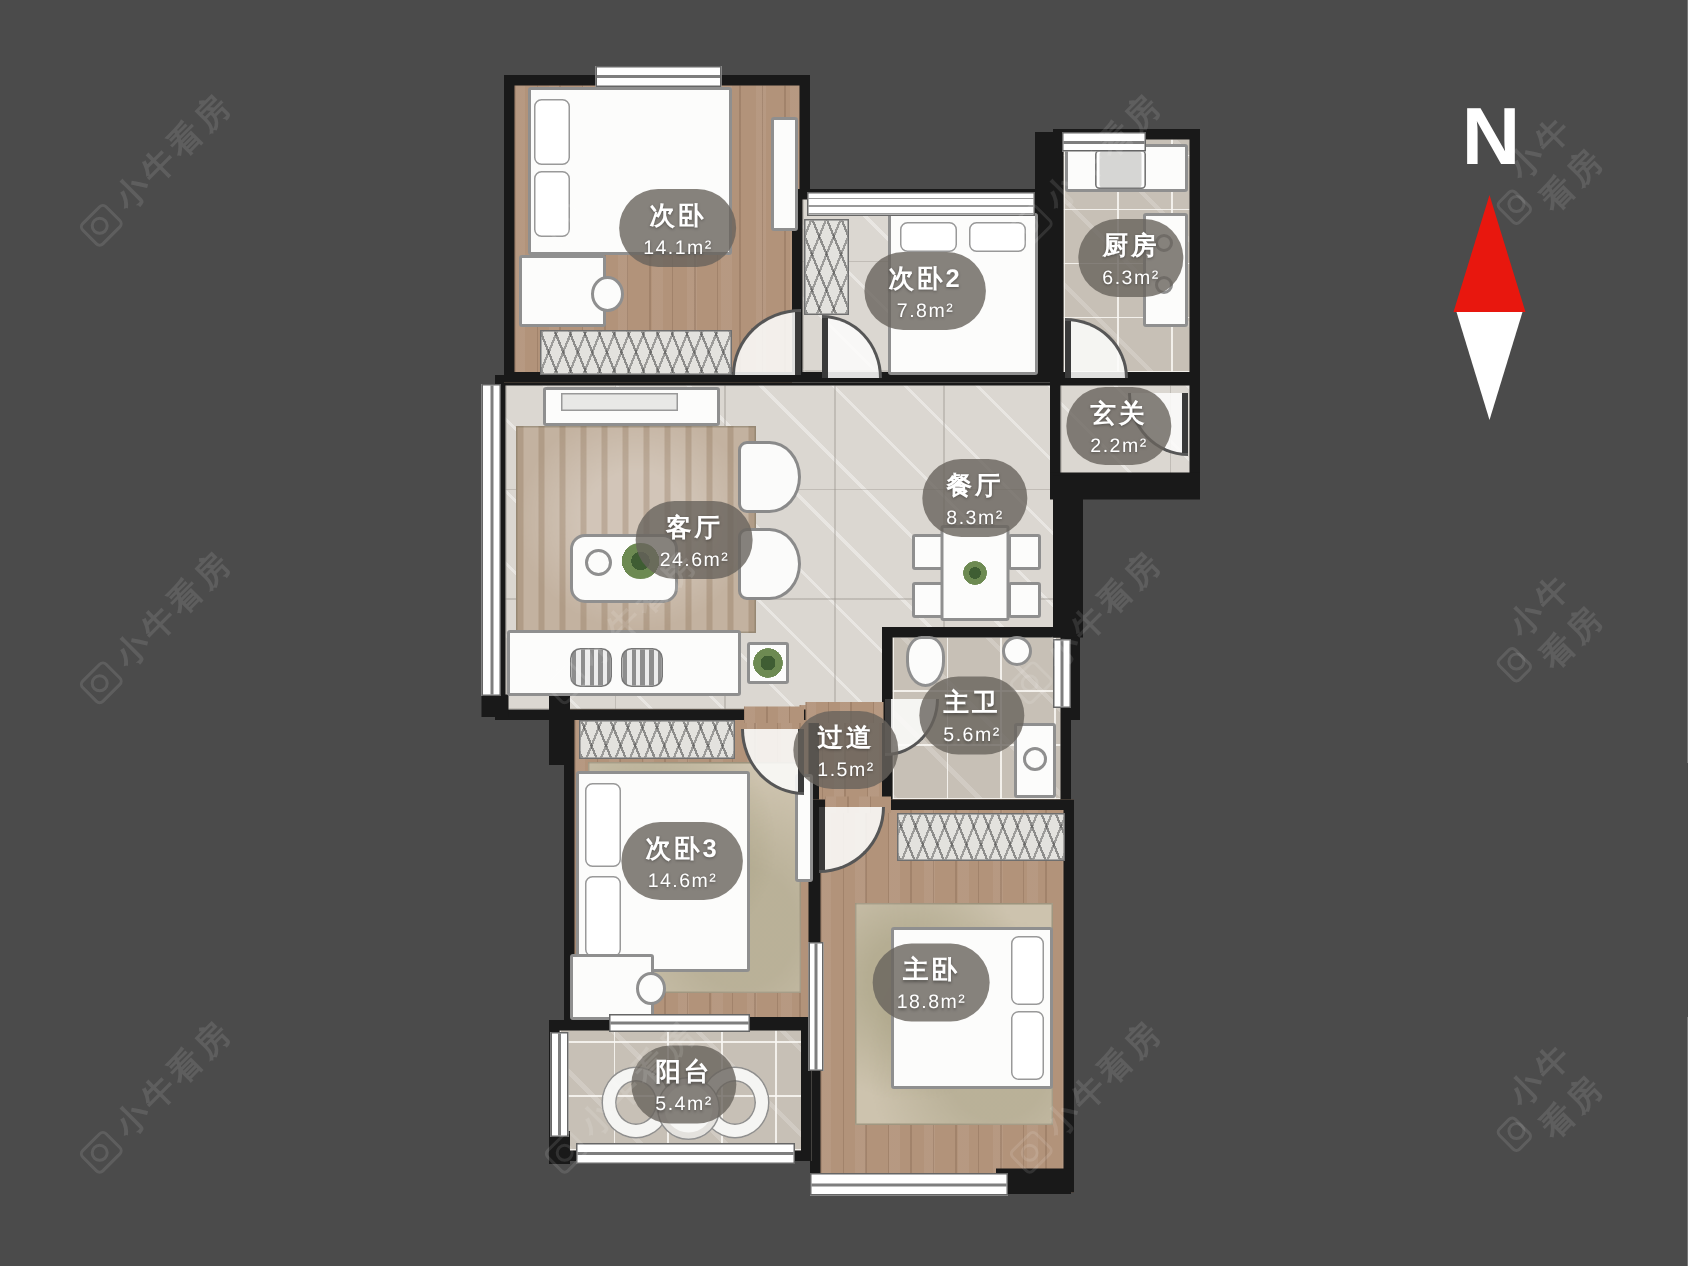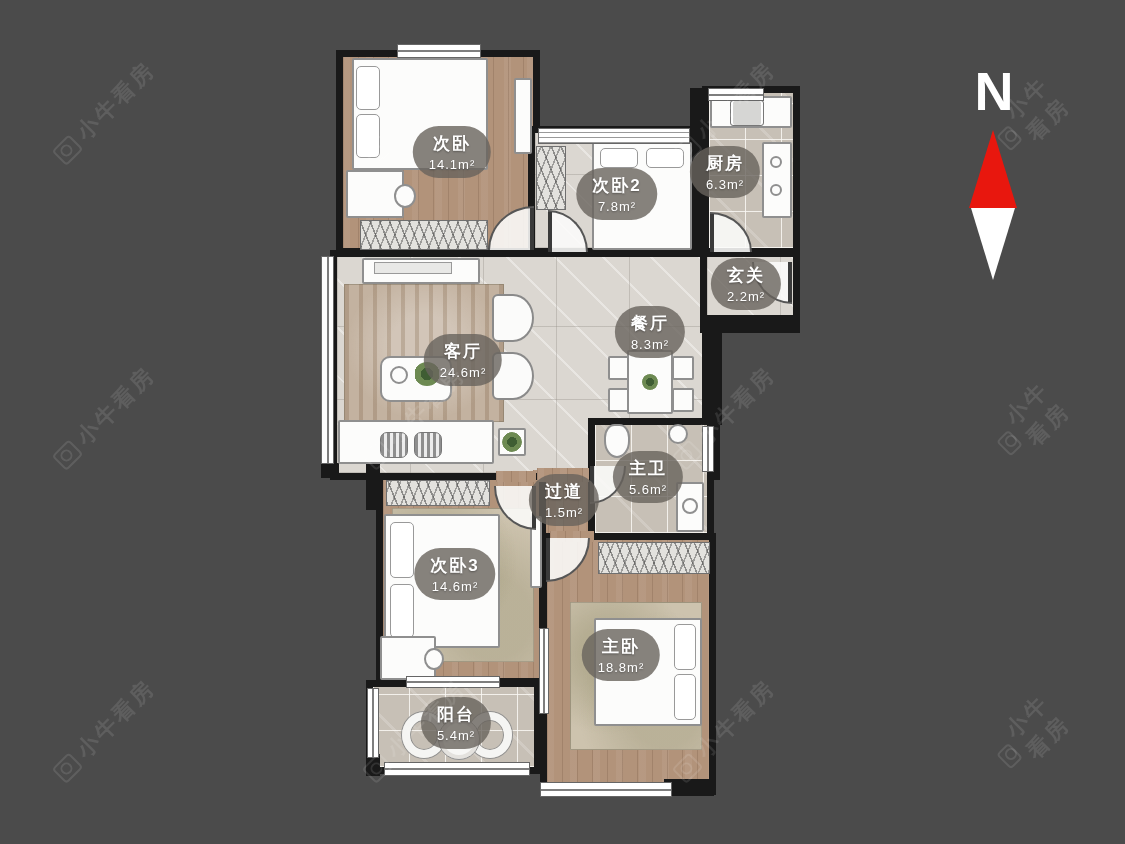--- a/index.html
+++ b/index.html
@@ -206,21 +206,21 @@
     <div class="door br leaf-left" style="left:546px;top:538px;width:44px;height:44px;"></div>
 
     <div class="room-label" style="left:452px;top:152px;">
       <div class="rl-name">次卧</div>
       <div class="rl-area">14.1m²</div>
     </div>
     <div class="room-label" style="left:617px;top:194px;">
       <div class="rl-name">次卧2</div>
       <div class="rl-area">7.8m²</div>
     </div>
-    <div class="room-label" style="left:725px;top:172px;">
+    <div class="room-label" style="left:754px;top:172px;">
       <div class="rl-name">厨房</div>
       <div class="rl-area">6.3m²</div>
     </div>
     <div class="room-label" style="left:746px;top:284px;">
       <div class="rl-name">玄关</div>
       <div class="rl-area">2.2m²</div>
     </div>
     <div class="room-label" style="left:463px;top:360px;">
       <div class="rl-name">客厅</div>
       <div class="rl-area">24.6m²</div>

